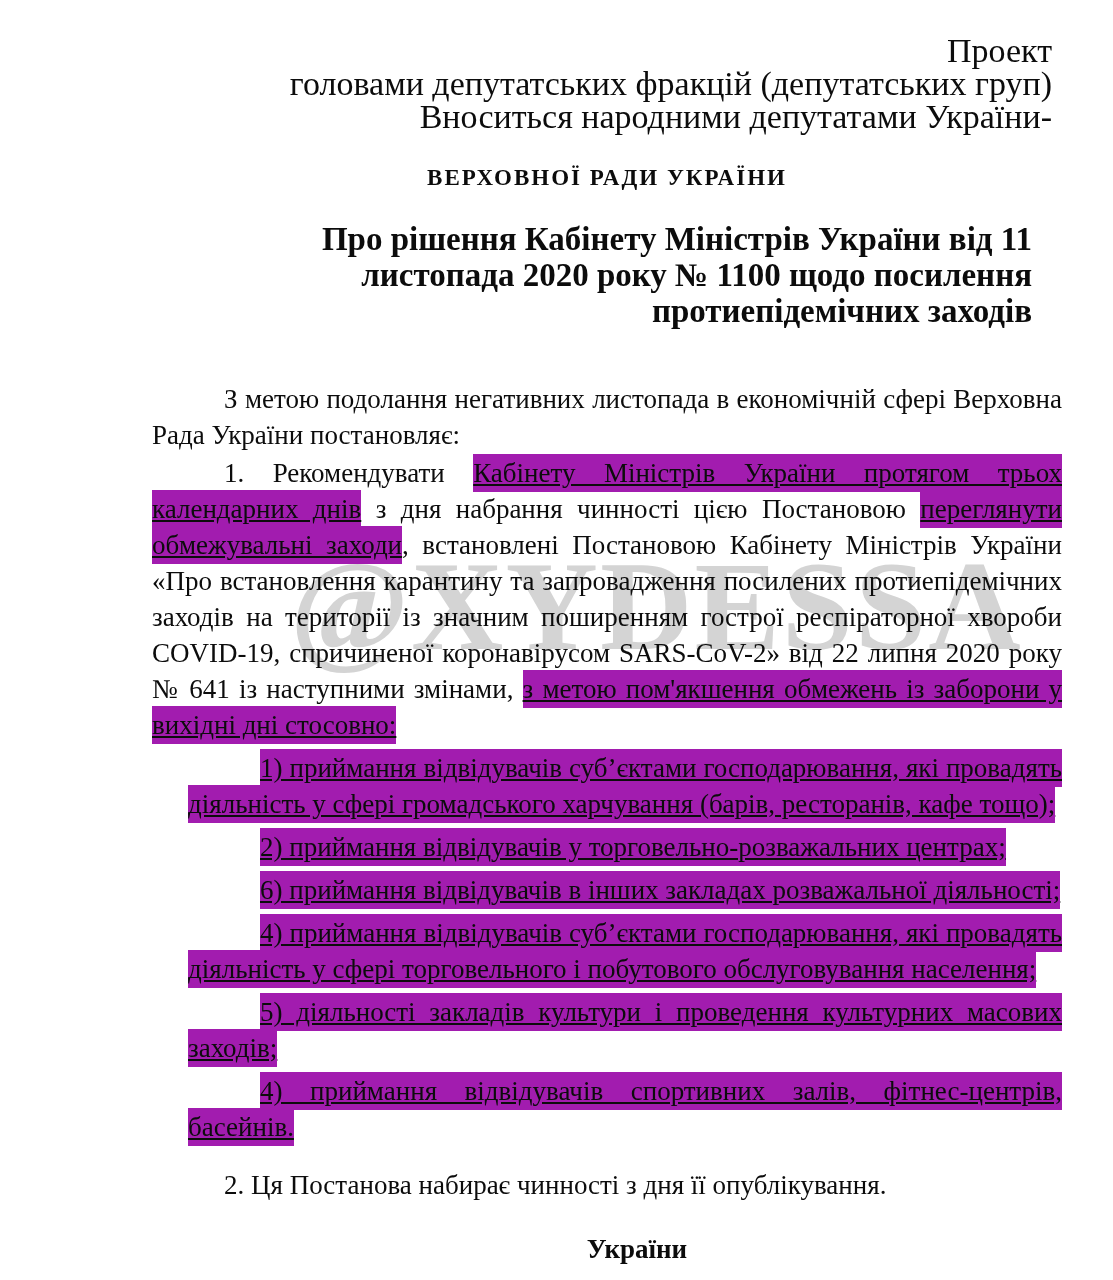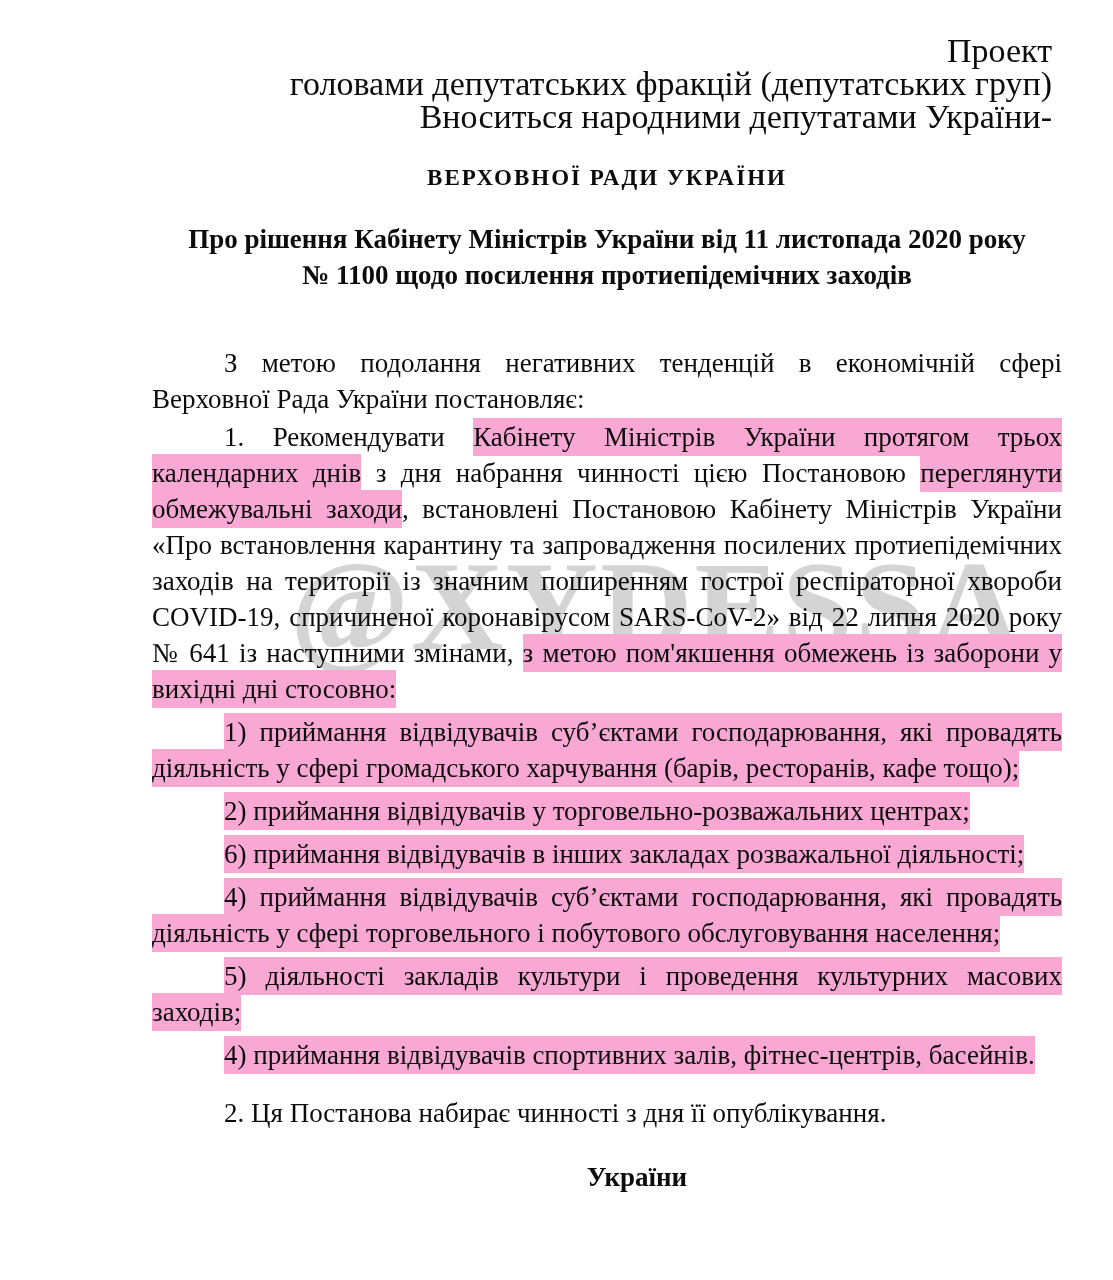--- a/index.html
+++ b/index.html
@@ -25,33 +25,33 @@
     text-align:center;font-weight:bold;
     font-size:31px;letter-spacing:7px;
     margin:62px 0 0 0;
   }
   .issuer{
     text-align:center;font-weight:bold;
     font-size:23px;letter-spacing:2px;
     margin:32px 0 0 0;
   }
   .subject{
-    text-align:center;font-weight:bold;
-    font-size:27px;line-height:36px;
+    text-align:right;font-weight:bold;
+    font-size:33px;line-height:36px;
     margin:30px 30px 0 30px;
   }
   .body-text{margin-top:52px;}
   .para{
     font-size:27px;line-height:36px;
     text-align:justify;
     text-indent:72px;
     margin:2px 0 0 0;
   }
-  .item{margin-top:7px;}
-  .hl{background:#f9a8d4;padding:4px 0;}
+  .item{margin-top:7px;margin-left:36px;}
+  .hl{background:#a21caf;padding:4px 0;text-decoration:underline;}
   .closing{margin-top:22px;}
   .signature{
     text-align:center;font-weight:bold;
     font-size:27px;line-height:40px;
     margin:26px 0 0 60px;
   }
   .watermark{
     position:absolute;z-index:0;
     left:290px;top:533px;
     font-size:128px;font-weight:bold;
@@ -77,21 +77,21 @@
       <div>Вноситься народними депутатами України-</div>
     </div>
 
 
     <div class="issuer">ВЕРХОВНОЇ РАДИ УКРАЇНИ</div>
 
     <div class="subject">Про рішення Кабінету Міністрів України від 11 листопада 2020 року № 1100 щодо посилення протиепідемічних заходів</div>
 
     <div class="body-text">
 
-      <p class="para">З метою подолання негативних тенденцій в економічній сфері Верховної Рада України постановляє:</p>
+      <p class="para">З метою подолання негативних листопада в економічній сфері Верховна Рада України постановляє:</p>
 
       <p class="para"><span>1. Рекомендувати </span><span class="hl">Кабінету Міністрів України протягом трьох календарних днів</span><span> з дня набрання чинності цією Постановою </span><span class="hl">переглянути обмежувальні заходи</span><span>, встановлені Постановою Кабінету Міністрів України «Про встановлення карантину та запровадження посилених протиепідемічних заходів на території із значним поширенням гострої респіраторної хвороби COVID-19, спричиненої коронавірусом SARS-CoV-2» від 22 липня 2020 року № 641 із наступними змінами, </span><span class="hl">з метою пом'якшення обмежень із заборони у вихідні дні стосовно:</span></p>
 
       <div>
           <p class="para item"><span class="hl">1) приймання відвідувачів суб’єктами господарювання, які провадять діяльність у сфері громадського харчування (барів, ресторанів, кафе тощо);</span></p>
           <p class="para item"><span class="hl">2) приймання відвідувачів у торговельно-розважальних центрах;</span></p>
           <p class="para item"><span class="hl">6) приймання відвідувачів в інших закладах розважальної діяльності;</span></p>
           <p class="para item"><span class="hl">4) приймання відвідувачів суб’єктами господарювання, які провадять діяльність у сфері торговельного і побутового обслуговування населення;</span></p>
           <p class="para item"><span class="hl">5) діяльності закладів культури і проведення культурних масових заходів;</span></p>
           <p class="para item"><span class="hl">4) приймання відвідувачів спортивних залів, фітнес-центрів, басейнів.</span></p>

